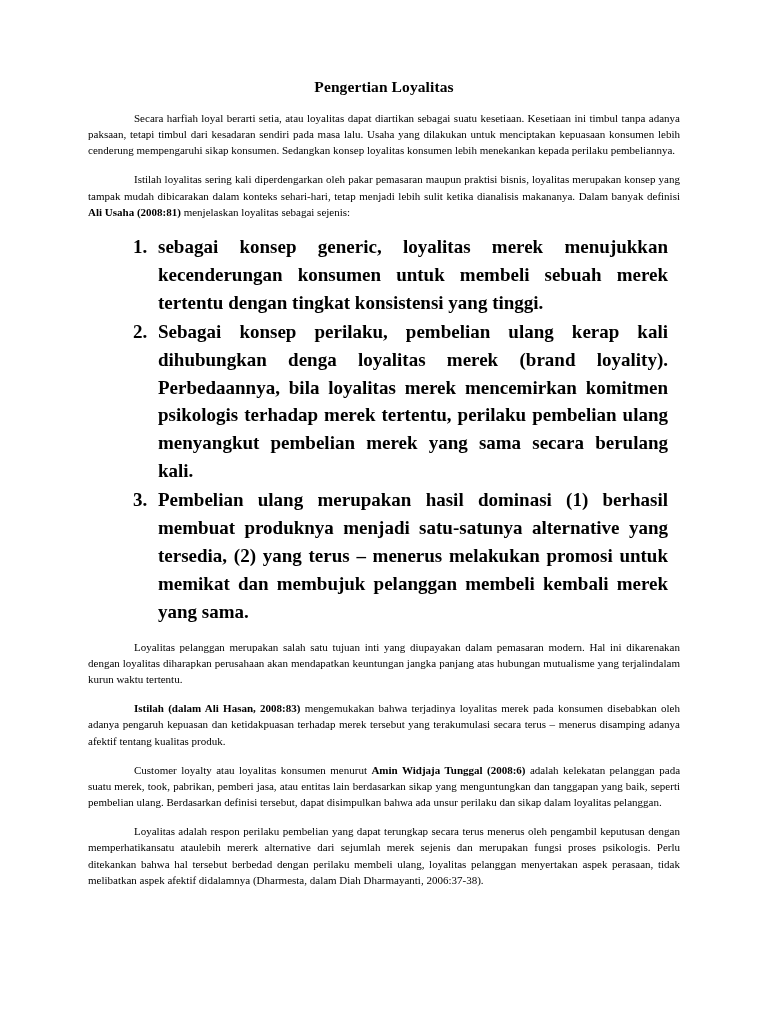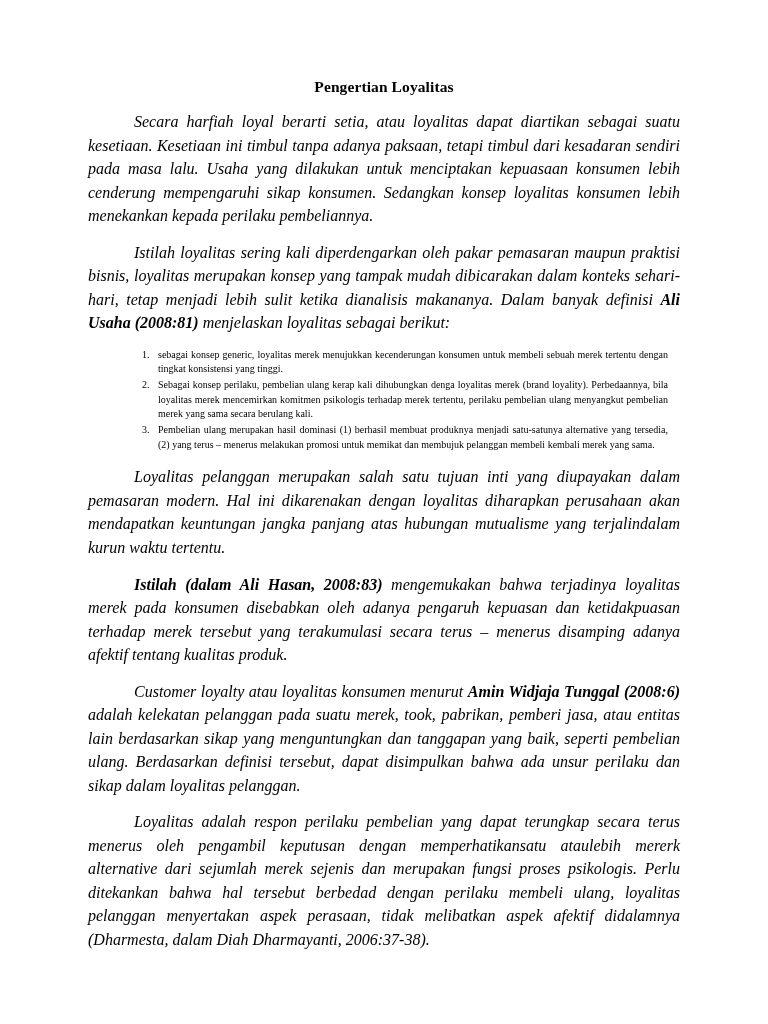--- a/index.html
+++ b/index.html
@@ -23,49 +23,49 @@
   }
   .doc-title {
     text-align: center;
     font-weight: bold;
     font-size: 15.5px;
     margin: 0 0 14px 0;
     letter-spacing: 0.1px;
   }
   p.para {
     margin: 0 0 13px 0;
-    font-size: 16px;
+    font-size: 11px;
     line-height: 1.47;
     text-align: justify;
     text-indent: 46px;
-    font-style: italic;
   }
   ol.numlist {
     margin: 0 12px 13px 0;
     padding-left: 64px;
-    font-size: 10px;
+    font-size: 19px;
     line-height: 1.47;
+    font-weight: bold;
   }
   ol.numlist li {
     margin-bottom: 1px;
     text-align: justify;
     padding-left: 6px;
   }
   b { font-weight: bold; }
 </style>
 </head>
 <body>
 
 <div class="page">
 
   <h1 class="doc-title">Pengertian Loyalitas</h1>
 
   <div>
     <p class="para"><span>Secara harfiah loyal berarti setia, atau loyalitas dapat diartikan sebagai suatu kesetiaan. Kesetiaan ini timbul tanpa adanya paksaan, tetapi timbul dari kesadaran sendiri pada masa lalu. Usaha yang dilakukan untuk menciptakan kepuasaan konsumen lebih cenderung mempengaruhi sikap konsumen. Sedangkan konsep loyalitas konsumen lebih menekankan kepada perilaku pembeliannya.</span></p>
-    <p class="para"><span>Istilah loyalitas sering kali diperdengarkan oleh pakar pemasaran maupun praktisi bisnis, loyalitas merupakan konsep yang tampak mudah dibicarakan dalam konteks sehari-hari, tetap menjadi lebih sulit ketika dianalisis makananya. Dalam banyak definisi </span><b>Ali Usaha (2008:81)</b><span> menjelaskan loyalitas sebagai berikut:</span></p>
+    <p class="para"><span>Istilah loyalitas sering kali diperdengarkan oleh pakar pemasaran maupun praktisi bisnis, loyalitas merupakan konsep yang tampak mudah dibicarakan dalam konteks sehari-hari, tetap menjadi lebih sulit ketika dianalisis makananya. Dalam banyak definisi </span><b>Ali Usaha (2008:81)</b><span> menjelaskan loyalitas sebagai sejenis:</span></p>
   </div>
 
   <ol class="numlist">
     <li>sebagai konsep generic, loyalitas merek menujukkan kecenderungan konsumen untuk membeli sebuah merek tertentu dengan tingkat konsistensi yang tinggi.</li>
     <li>Sebagai konsep perilaku, pembelian ulang kerap kali dihubungkan denga loyalitas merek (brand loyality). Perbedaannya, bila loyalitas merek mencemirkan komitmen psikologis terhadap merek tertentu, perilaku pembelian ulang menyangkut pembelian merek yang sama secara berulang kali.</li>
     <li>Pembelian ulang merupakan hasil dominasi (1) berhasil membuat produknya menjadi satu-satunya alternative yang tersedia, (2) yang terus – menerus melakukan promosi untuk memikat dan membujuk pelanggan membeli kembali merek yang sama.</li>
   </ol>
 
   <div>
     <p class="para"><span>Loyalitas pelanggan merupakan salah satu tujuan inti yang diupayakan dalam pemasaran modern. Hal ini dikarenakan dengan loyalitas diharapkan perusahaan akan mendapatkan keuntungan jangka panjang atas hubungan mutualisme yang terjalindalam kurun waktu tertentu.</span></p>

